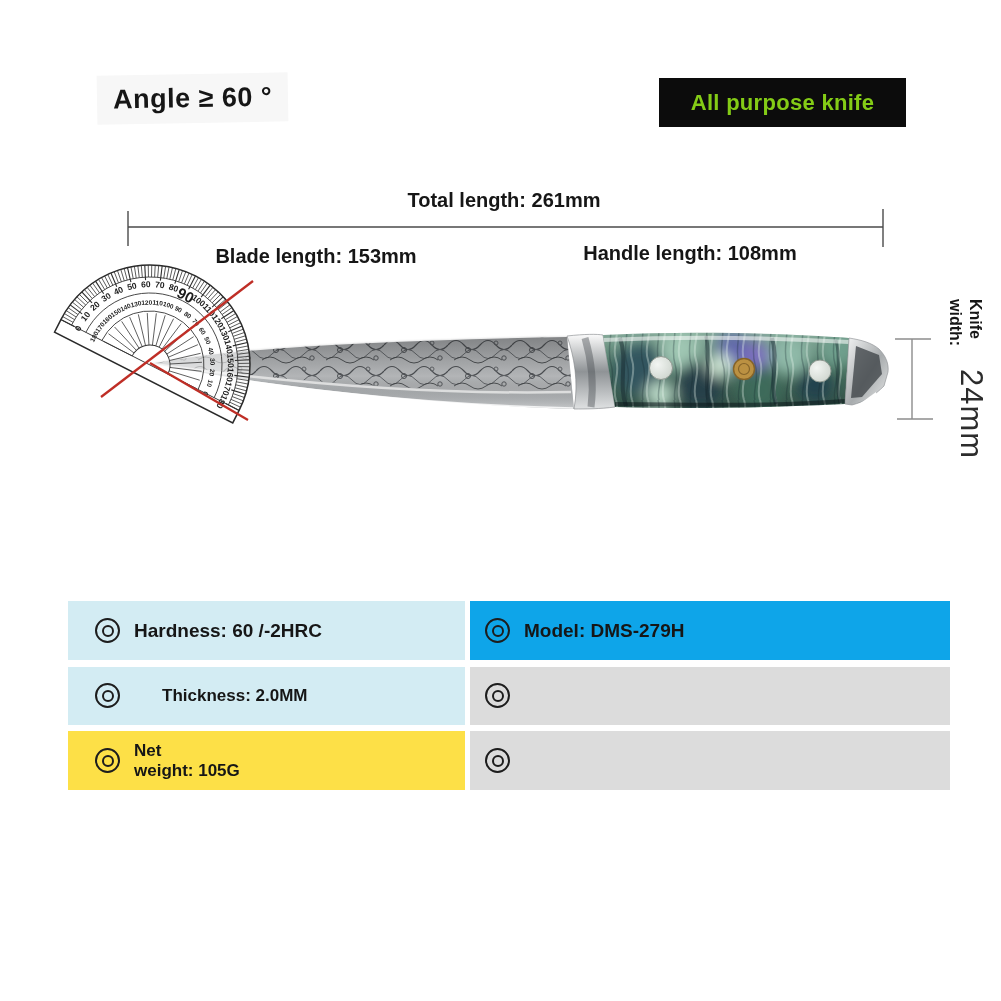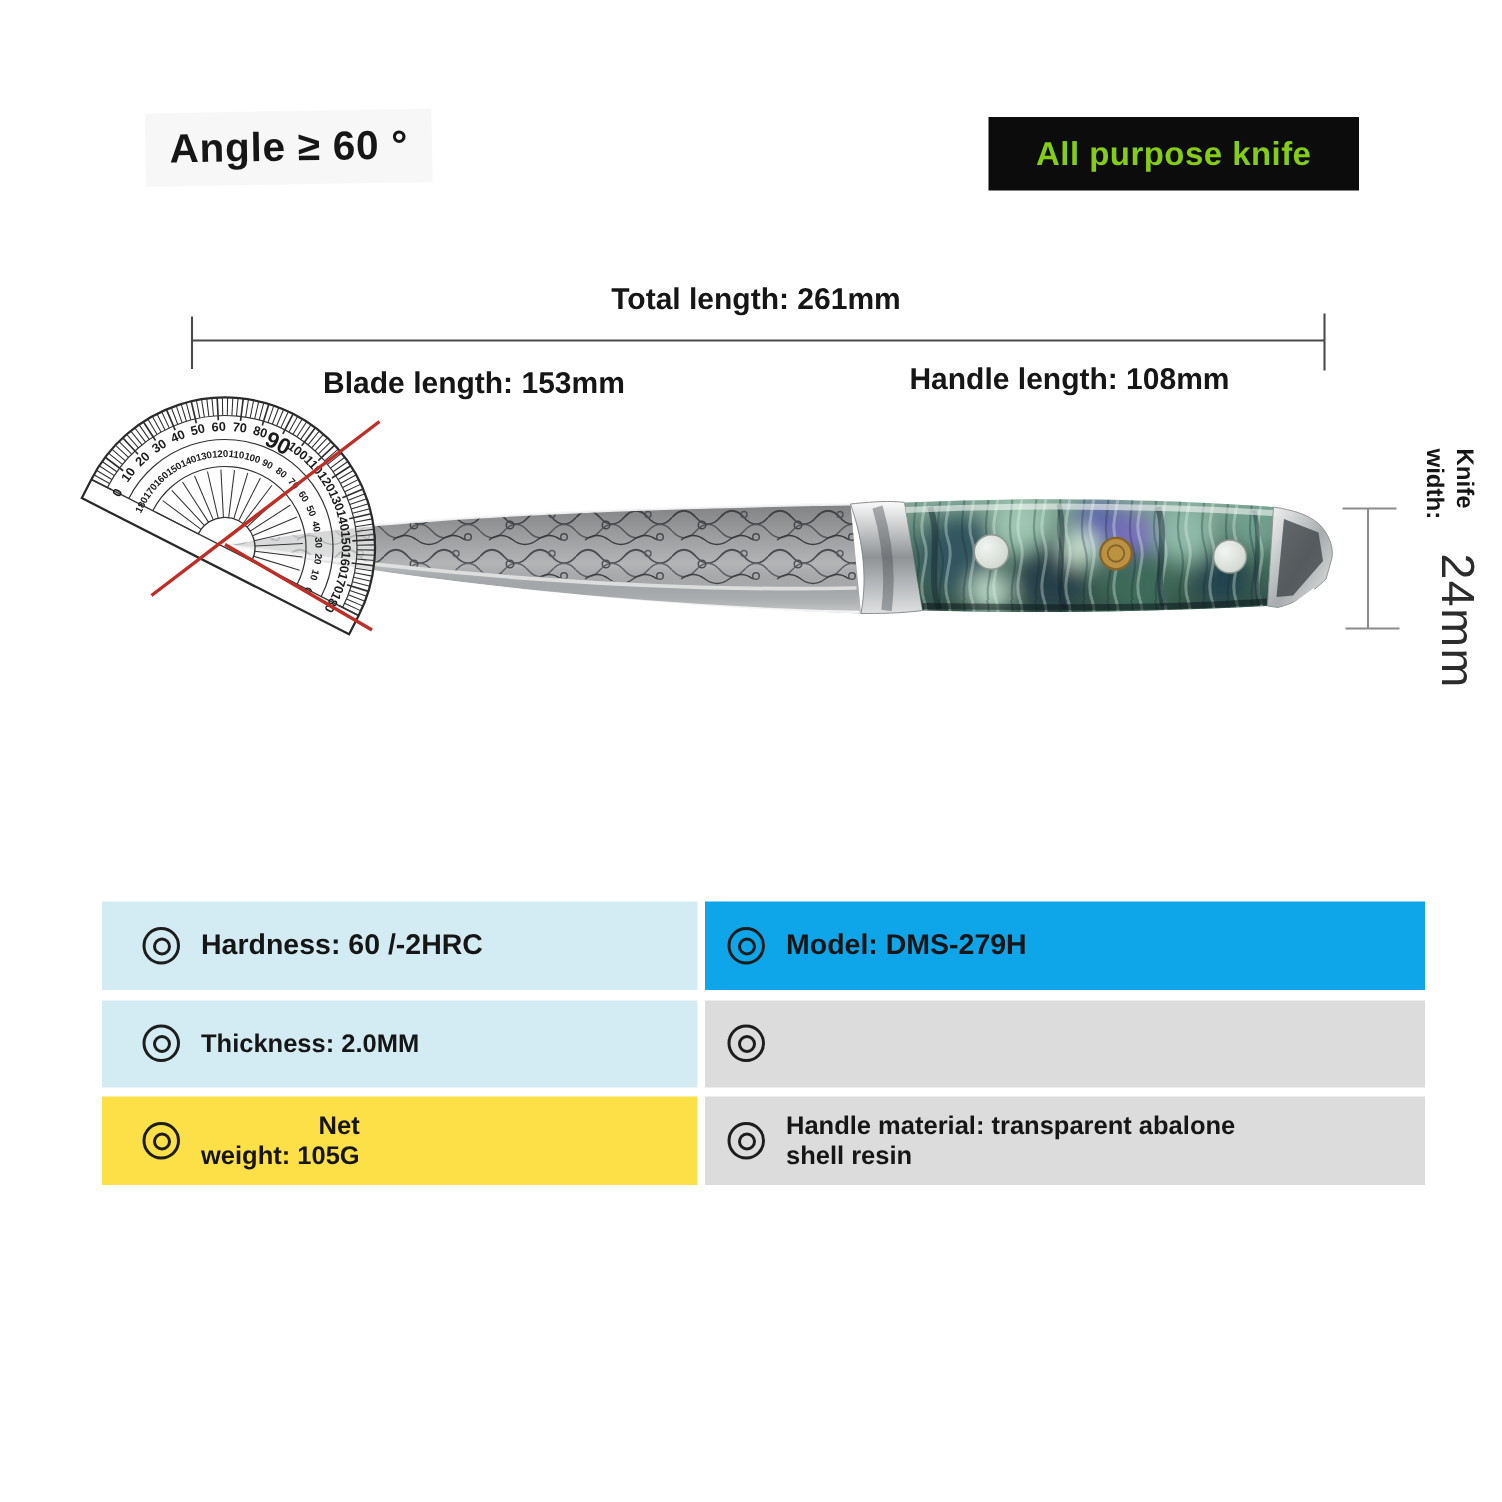--- a/index.html
+++ b/index.html
@@ -17,21 +17,21 @@
   .badge{
     left:659px;top:78px;width:247px;height:49px;background:#0c0c0c;color:#84cc16;
     display:flex;align-items:center;justify-content:center;
     font-size:22px;font-weight:bold;letter-spacing:.3px;
   }
 
   
   .dim-label{font-size:20px;font-weight:bold;text-align:center;width:240px;}
   .total-label{left:384px;top:189px;}
   .blade-label{left:196px;top:245px;}
-  .handle-label{left:593px;top:242px;}
+  .handle-label{left:570px;top:242px;}
 
   .width-label{
     left:985px;top:299px;width:58px;transform:rotate(90deg);transform-origin:0 0;
     font-size:16px;font-weight:bold;line-height:1.22;
   }
   .width-value{
     left:989px;top:369px;width:90px;transform:rotate(90deg);transform-origin:0 0;
     font-size:31px;font-weight:400;color:#2c2c2c;letter-spacing:1px;
   }
 
@@ -39,21 +39,21 @@
   #scene{left:0;top:0;}
 
   
   .spec-grid{
     left:68px;top:601px;display:grid;
     grid-template-columns:397px 480px;
     grid-template-rows:59px 58px 59px;
     column-gap:5px;row-gap:6.5px;
   }
   .spec-cell{display:flex;align-items:center;}
-  .spec-cell.left-col{padding-left:27px;text-align:right;}
+  .spec-cell.left-col{padding-left:27px;}
   .spec-cell.right-col{padding-left:15px;}
   .bullseye{
     flex:0 0 auto;width:21px;height:21px;border:2.6px solid #1d1d1d;border-radius:50%;
     display:flex;align-items:center;justify-content:center;
   }
   .bullseye .inner{width:8px;height:8px;border:2.6px solid #1d1d1d;border-radius:50%;}
   .spec-text{margin-left:14px;font-weight:bold;white-space:pre-line;line-height:1.15;}
   .fs-lg{font-size:19px;}
   .fs-md{font-size:17px;}
   .fs-sm{font-size:15px;}
@@ -359,21 +359,21 @@
         <span class="inner"></span>
       </span>
     <span class="spec-text fs-lg">Hardness: 60 /-2HRC</span>
   </div>
   <div class="spec-cell right-col" style="background: #0ea5e9;">
     <span class="bullseye">
         <span class="inner"></span>
       </span>
     <span class="spec-text fs-lg">Model: DMS-279H</span>
   </div>
-  <div class="spec-cell left-col" style="background: rgb(211, 236, 243);">
+  <div class="spec-cell left-col" style="background: rgb(211, 236, 243); gap: 28px;">
     <span class="bullseye">
         <span class="inner"></span>
       </span>
     <span class="spec-text fs-md">Thickness: 2.0MM</span>
   </div>
   <div class="spec-cell right-col" style="background: rgb(220, 220, 220);">
     <span class="bullseye">
         <span class="inner"></span>
       </span>
   </div>
@@ -381,16 +381,14 @@
     <span class="bullseye">
         <span class="inner"></span>
       </span>
     <span class="spec-text fs-md">Net
 weight: 105G</span>
   </div>
   <div class="spec-cell right-col" style="background: rgb(220, 220, 220);">
     <span class="bullseye">
         <span class="inner"></span>
       </span>
-    <span class="spec-text fs-md">Handle material: transparent abalone
-shell resin</span>
   </div>
 </div>
 
 </body></html>

